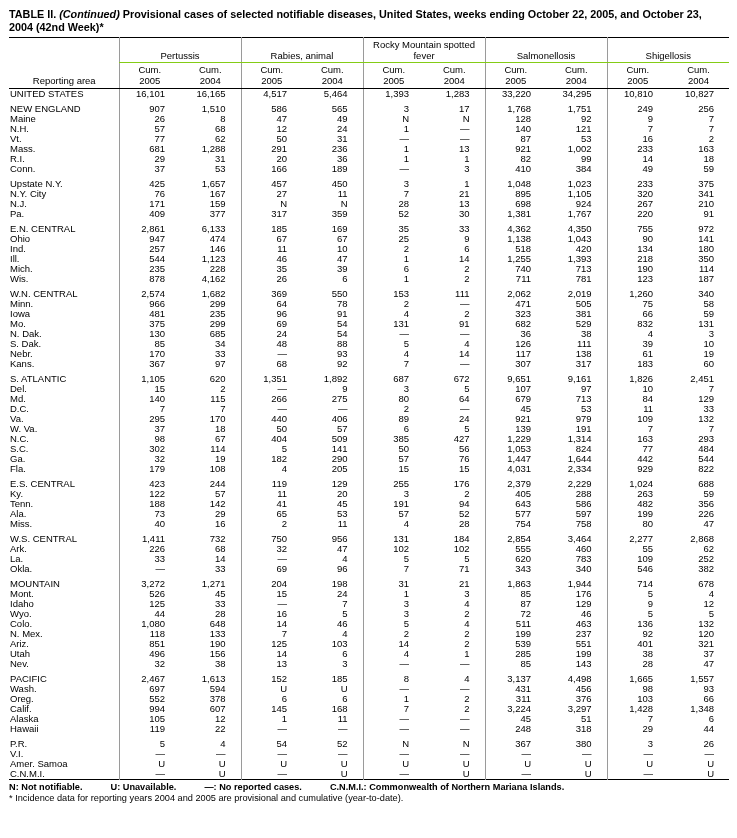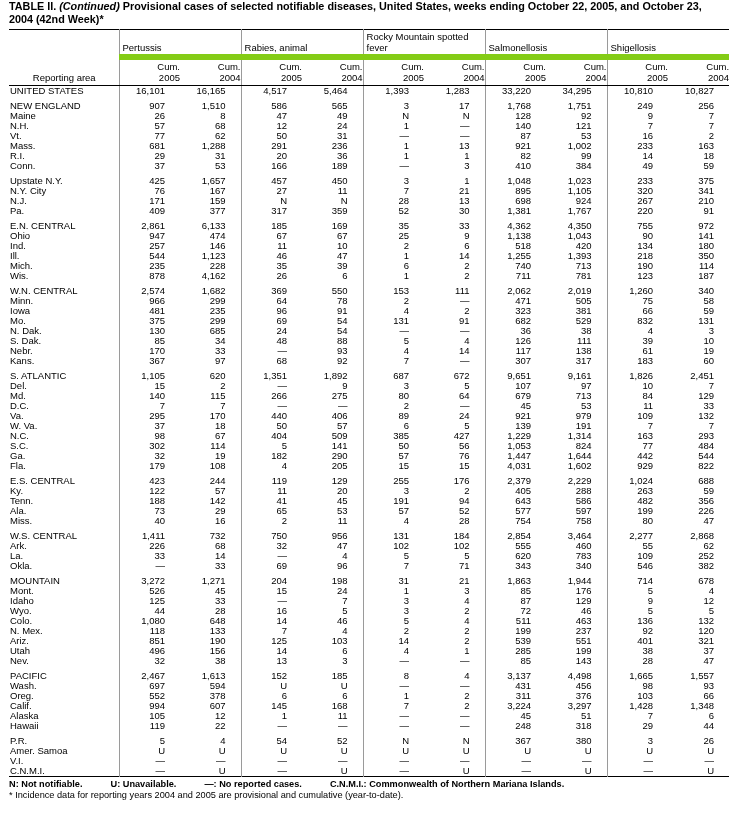--- a/index.html
+++ b/index.html
@@ -2,40 +2,40 @@
 <html><head>
 <meta charset="utf-8">
 <style>
   * { box-sizing: border-box; }
   html, body { margin: 0; padding: 0; }
   body {
     width: 737px; height: 838px; overflow: hidden;
     background: #ffffff; color: #000000;
     font-family: "Liberation Sans", sans-serif;
   }
-  .page { padding: 0 8px 0 9px; }
+  .page { padding: 8px 8px 0 9px; }
   .title {
     font-size: 10.8px; font-weight: bold; line-height: 13px;
     margin-bottom: 3px; width: 712px;
   }
   .title .it { font-style: italic; }
   table.main {
     border-collapse: collapse; width: 720px; table-layout: fixed;
     border-top: 1px solid #000; border-bottom: 1px solid #000;
   }
   col.c-area { width: 110px; }
   col.c-num  { width: 61px; }
   th, td { padding: 0; font-weight: normal; }
   th.grp {
-    font-size: 9.5px; text-align: left; vertical-align: bottom;
-    border-bottom: 6px solid #84cc16; padding: 2px 3px 1px; line-height: 10.5px;
+    font-size: 9.5px; text-align: center; vertical-align: bottom;
+    border-bottom: 1px solid #84cc16; padding: 2px 3px 1px; line-height: 10.5px;
   }
   th.corner { border-bottom: none; }
   th.sub {
-    font-size: 9.5px; text-align: right; vertical-align: bottom;
+    font-size: 9.5px; text-align: center; vertical-align: bottom;
     padding: 2px 0 2px; line-height: 10.5px; border-bottom: 1px solid #000;
   }
   th.area-head {
     font-size: 9.5px; text-align: center; vertical-align: bottom;
     padding: 0 0 2px 1px; border-bottom: 1px solid #000; line-height: 10.5px;
   }
   td.area {
     font-size: 9.5px; text-align: left; white-space: nowrap;
     height: 10px; line-height: 10px; padding-left: 1px;
   }
@@ -650,21 +650,21 @@
         </tr>
         <tr>
           <td class="area">Fla.</td>
           <td class="num grp-start">179</td>
           <td class="num">108</td>
           <td class="num grp-start">4</td>
           <td class="num">205</td>
           <td class="num grp-start">15</td>
           <td class="num">15</td>
           <td class="num grp-start">4,031</td>
-          <td class="num">1,602</td>
+          <td class="num">2,334</td>
           <td class="num grp-start">929</td>
           <td class="num">822</td>
         </tr>
         <tr class="spacer">
           <td></td>
           <td class="grp-start"></td>
           <td></td>
           <td class="grp-start"></td>
           <td></td>
           <td class="grp-start"></td>
@@ -1045,44 +1045,44 @@
           <td class="num grp-start">54</td>
           <td class="num">52</td>
           <td class="num grp-start">N</td>
           <td class="num">N</td>
           <td class="num grp-start">367</td>
           <td class="num">380</td>
           <td class="num grp-start">3</td>
           <td class="num">26</td>
         </tr>
         <tr>
+          <td class="area">V.I.</td>
+          <td class="num grp-start">—</td>
+          <td class="num">—</td>
+          <td class="num grp-start">—</td>
+          <td class="num">—</td>
+          <td class="num grp-start">—</td>
+          <td class="num">—</td>
+          <td class="num grp-start">—</td>
+          <td class="num">—</td>
+          <td class="num grp-start">—</td>
+          <td class="num">—</td>
+        </tr>
+        <tr>
           <td class="area">Amer. Samoa</td>
           <td class="num grp-start">U</td>
           <td class="num">U</td>
           <td class="num grp-start">U</td>
           <td class="num">U</td>
           <td class="num grp-start">U</td>
           <td class="num">U</td>
           <td class="num grp-start">U</td>
           <td class="num">U</td>
           <td class="num grp-start">U</td>
           <td class="num">U</td>
-        </tr>
-        <tr>
-          <td class="area">V.I.</td>
-          <td class="num grp-start">—</td>
-          <td class="num">—</td>
-          <td class="num grp-start">—</td>
-          <td class="num">—</td>
-          <td class="num grp-start">—</td>
-          <td class="num">—</td>
-          <td class="num grp-start">—</td>
-          <td class="num">—</td>
-          <td class="num grp-start">—</td>
-          <td class="num">—</td>
         </tr>
         <tr>
           <td class="area">C.N.M.I.</td>
           <td class="num grp-start">—</td>
           <td class="num">U</td>
           <td class="num grp-start">—</td>
           <td class="num">U</td>
           <td class="num grp-start">—</td>
           <td class="num">U</td>
           <td class="num grp-start">—</td>

